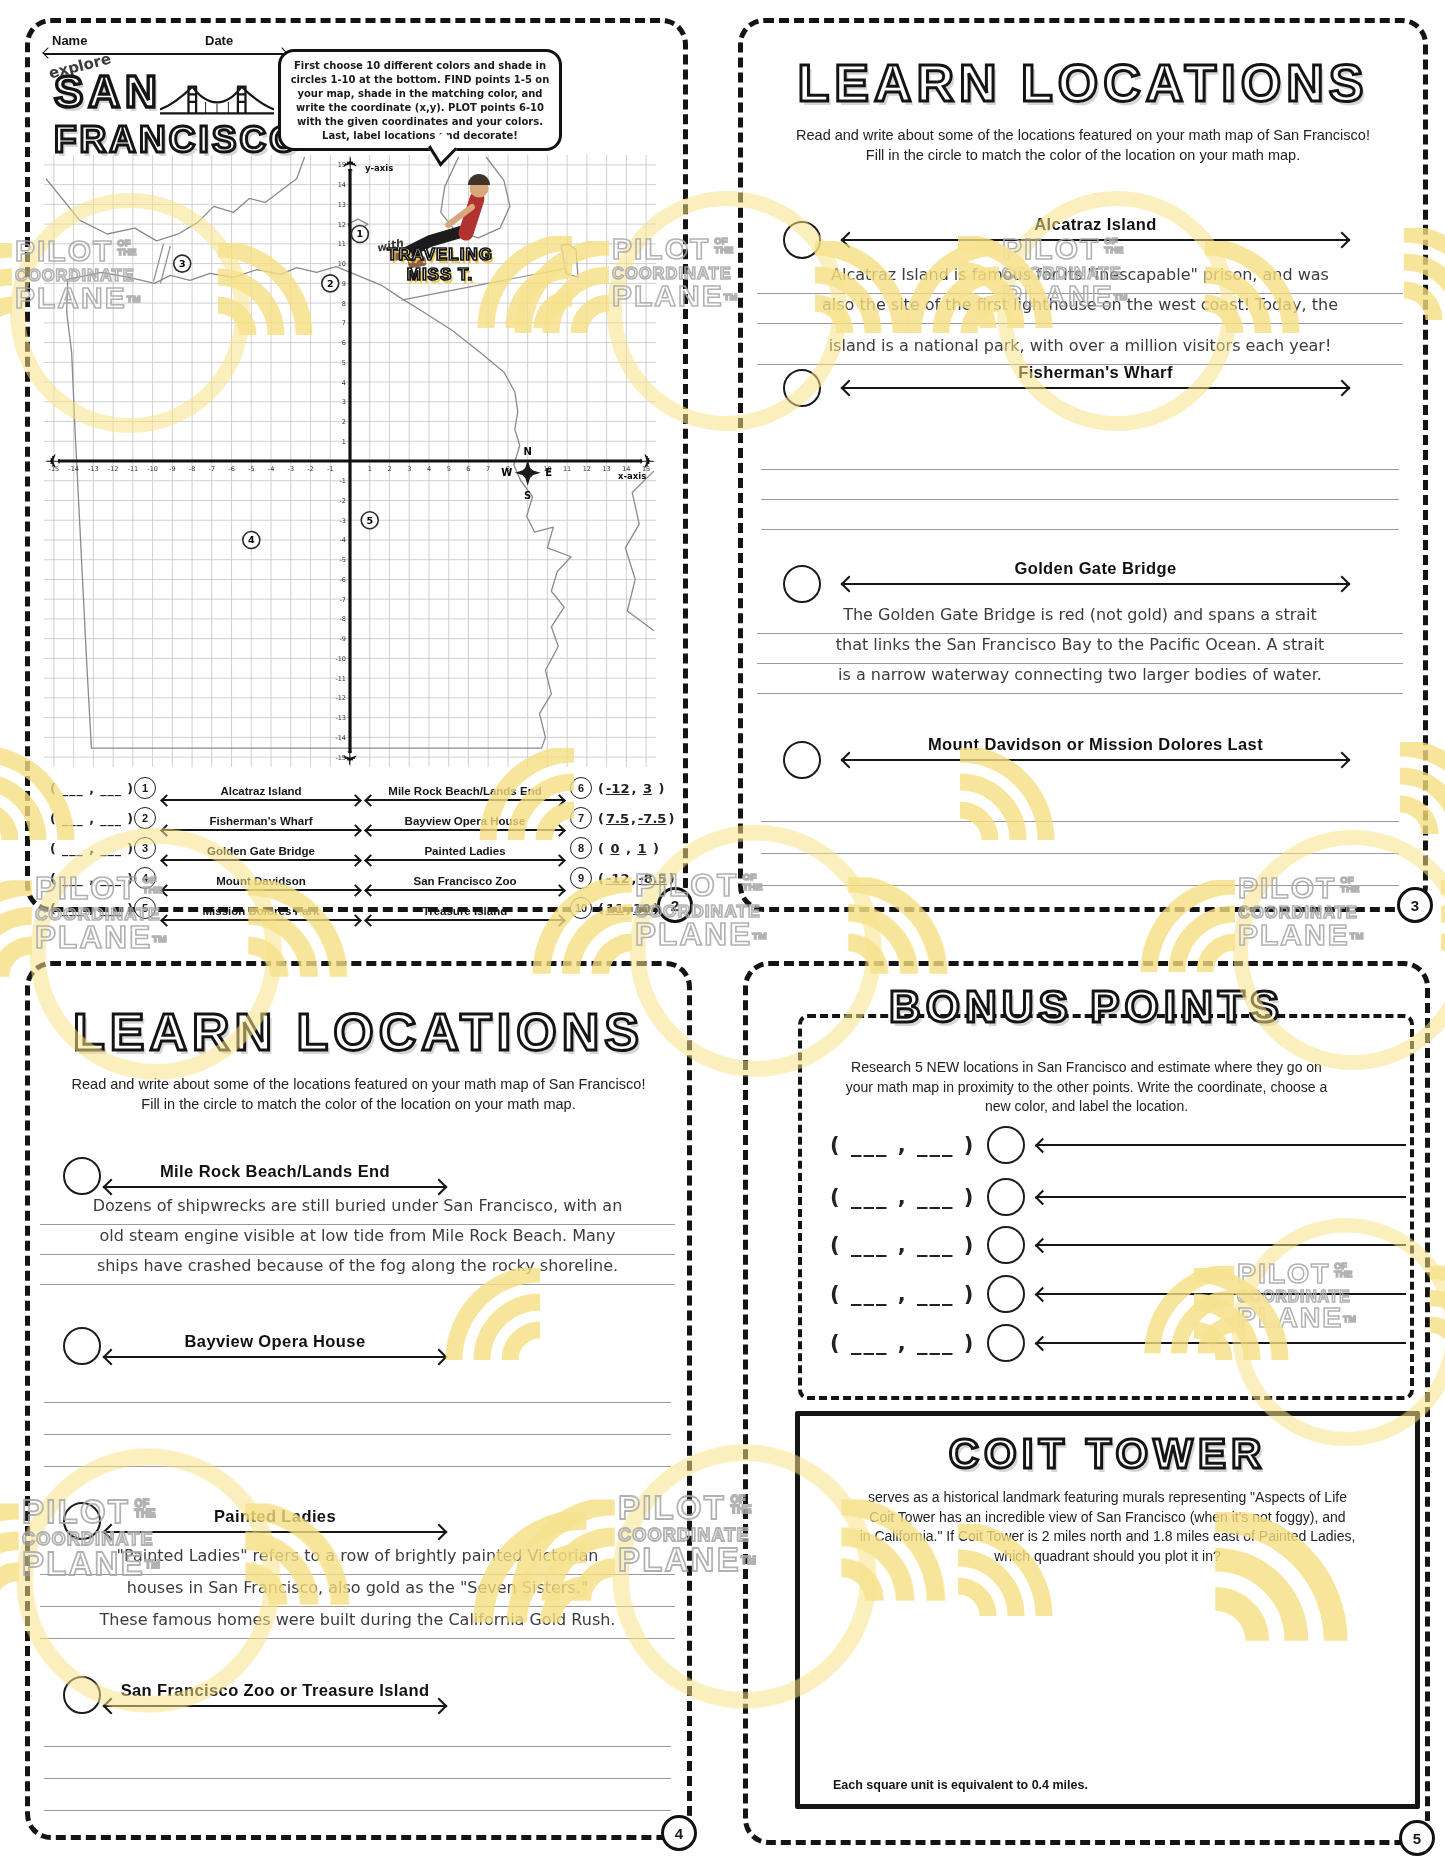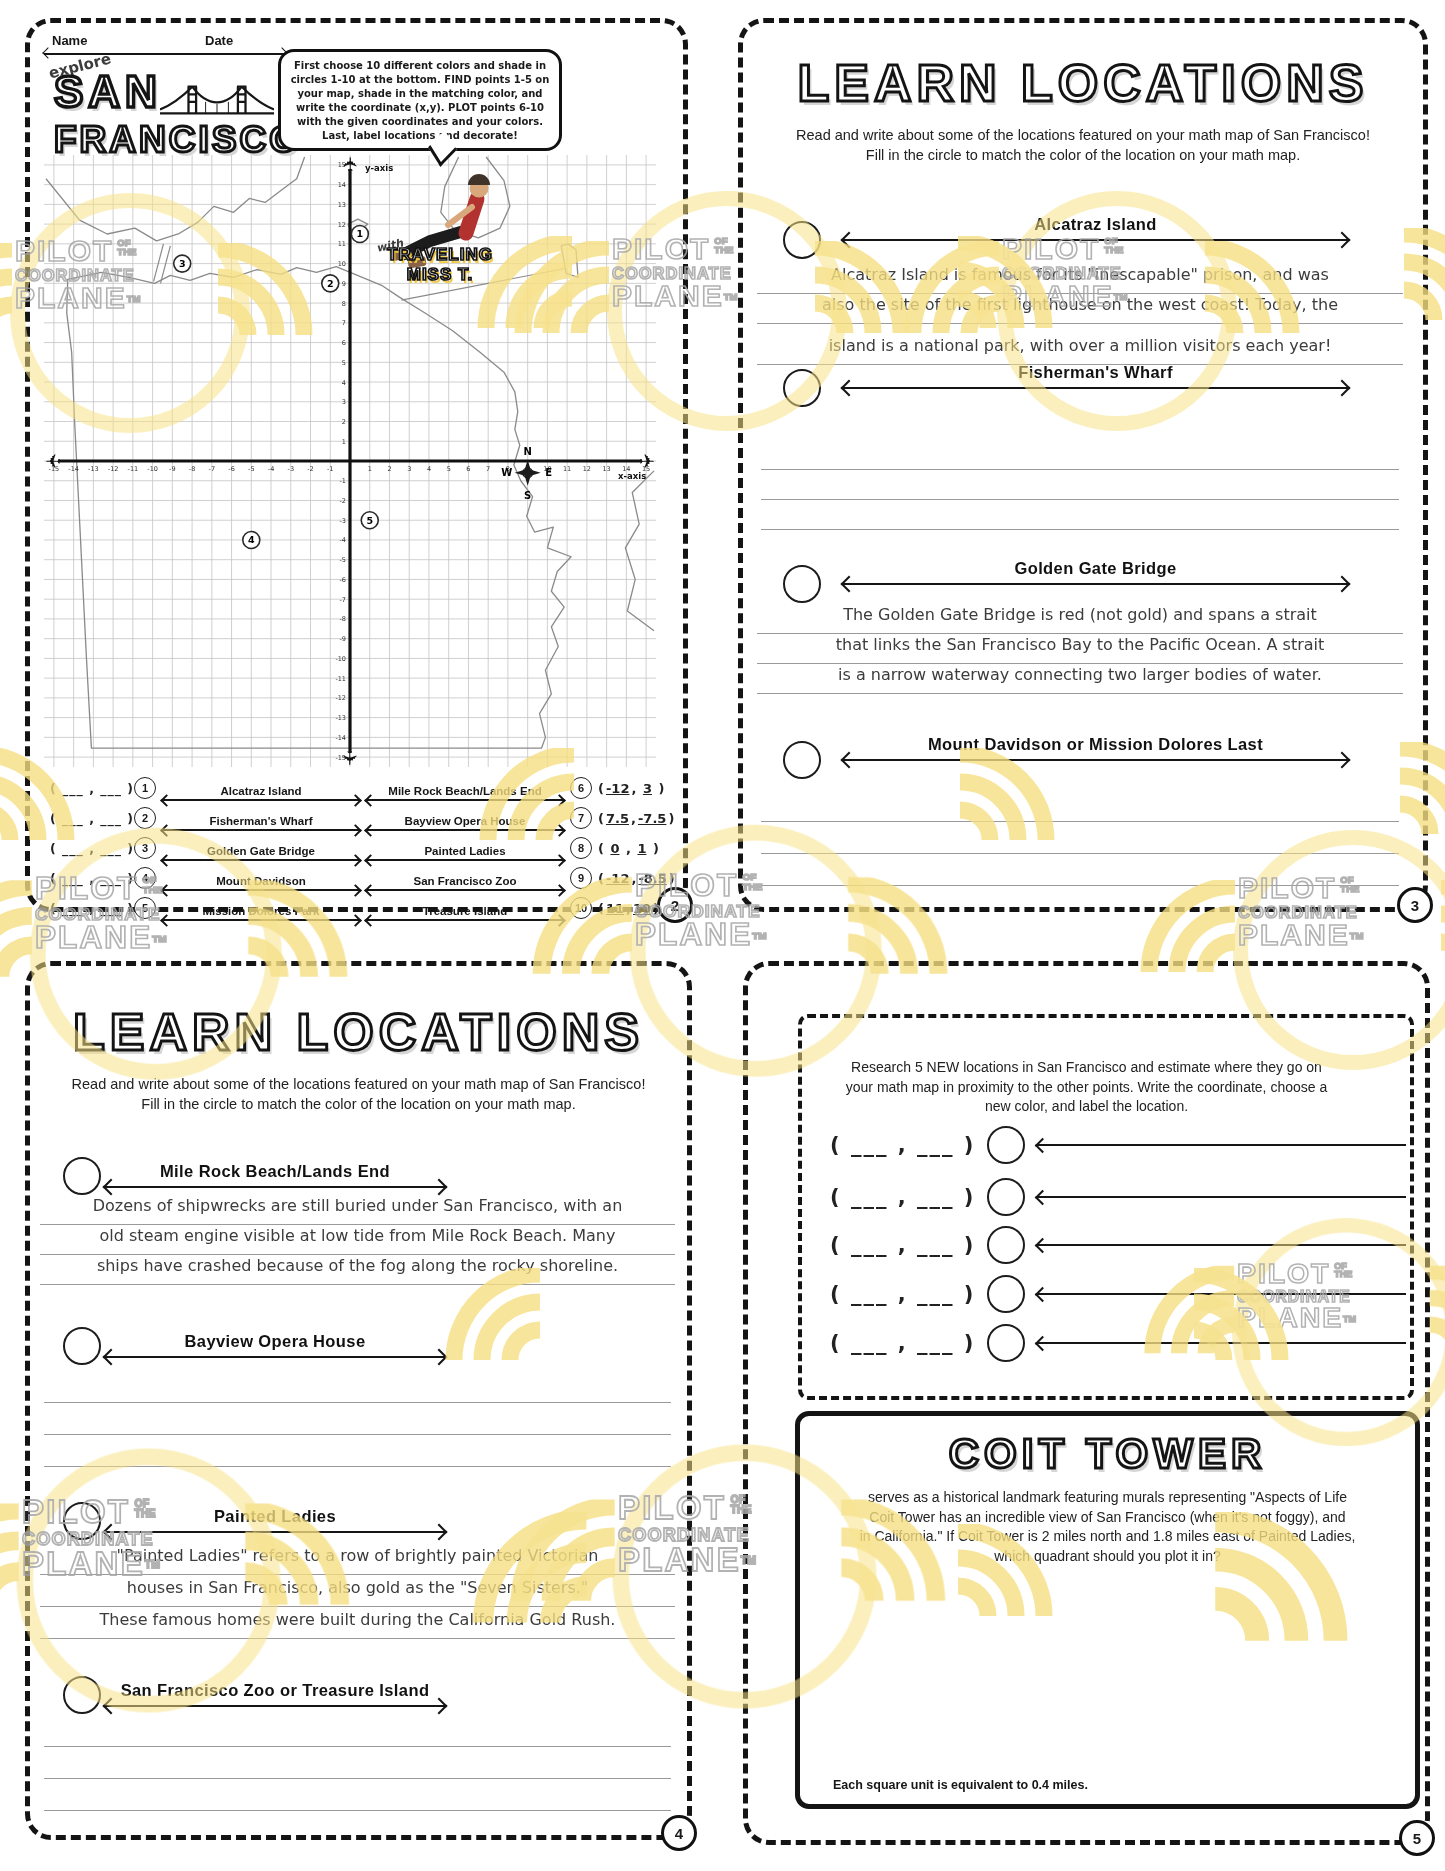--- a/index.html
+++ b/index.html
@@ -424,20 +424,21 @@
       </div>
       <div class="pline" style="left: 14px; top: 752px; width: 627px;"></div>
       <div class="pline" style="left: 14px; top: 784px; width: 627px;"></div>
       <div class="pline" style="left: 14px; top: 816px; width: 627px;"></div>
     </div>
   <div class="pnum">4</div>
 </section>
 
 <section class="page" id="p5" style="left:743px;top:961px;width:677px;height:874px;">
   <div class="abs" style="left:50px;top:48px;width:608px;height:378px;border:4px dashed #141414;border-radius:10px;"></div>
+  <div class="abs bubble" style="left:0;right:0;top:16px;text-align:center;font-size:44px;">BONUS POINTS</div>
   <div class="subtitle" style="left:70px;right:70px;top:92px;font-size:14px;">
     <div>Research 5 NEW locations in San Francisco and estimate where they go on</div>
     <div>your math map in proximity to the other points. Write the coordinate, choose a</div>
     <div>new color, and label the location.</div>
   </div>
   <div id="p5-rows">
       <div class="brow" style="left: 82px; top: 160px; width: 576px;">
         <span class="b-blank">( ___ , ___ )</span>
         <span class="b-circle"></span>
         <div class="b-arrow left-arrow"></div>
@@ -457,21 +458,21 @@
         <span class="b-circle"></span>
         <div class="b-arrow left-arrow"></div>
       </div>
       <div class="brow" style="left: 82px; top: 358px; width: 576px;">
         <span class="b-blank">( ___ , ___ )</span>
         <span class="b-circle"></span>
         <div class="b-arrow left-arrow"></div>
       </div>
     </div>
 
-  <div class="abs" style="left:47px;top:445px;width:615px;height:388px;border:5px solid #141414;border-radius:14px;">
+  <div class="abs" style="left:47px;top:445px;width:615px;height:388px;border:5px solid #141414;border-radius:2px;">
     <div class="bubble" style="text-align:center;font-size:42px;margin-top:14px;">COIT TOWER</div>
     <div class="subtitle" style="position:static;margin:10px 24px 0;font-size:14px;">
       <div>serves as a historical landmark featuring murals representing "Aspects of Life</div>
       <div>Coit Tower has an incredible view of San Francisco (when it's not foggy), and</div>
       <div>in California." If Coit Tower is 2 miles north and 1.8 miles east of Painted Ladies,</div>
       <div>which quadrant should you plot it in?</div>
     </div>
     <div class="abs marker" style="left:14px;bottom:12px;font-size:12.5px;padding-left:19px;">Each square unit is equivalent to 0.4 miles.</div>
   </div>
   <div class="pnum">5</div>

